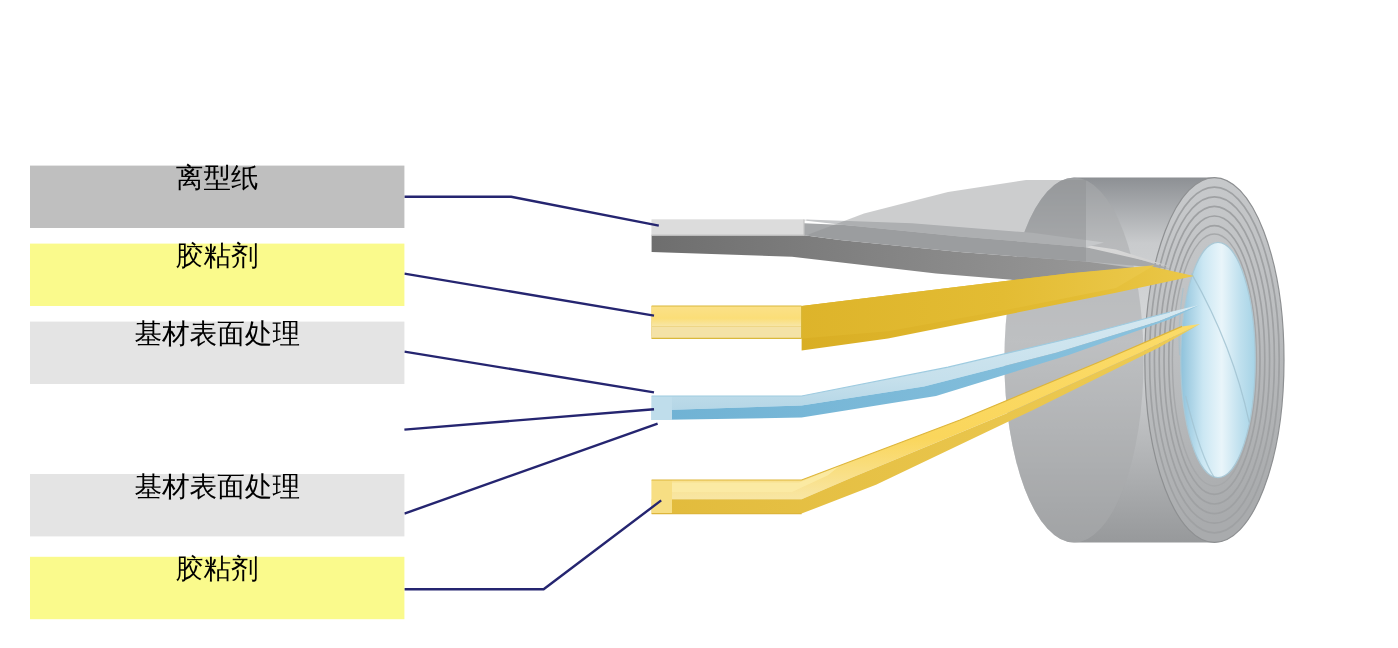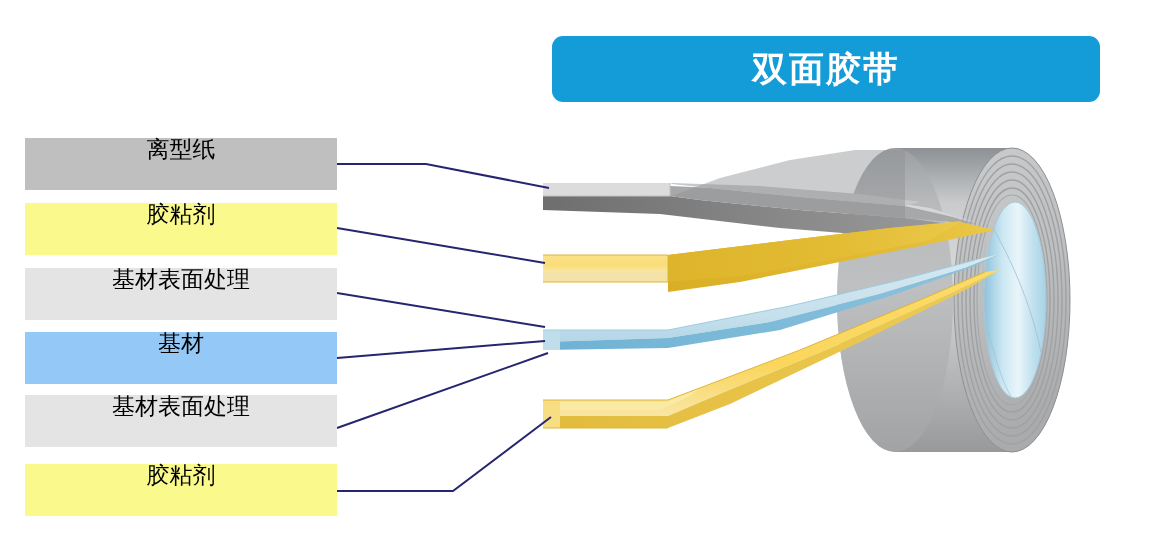--- a/index.html
+++ b/index.html
@@ -34,23 +34,20 @@
   .legend-label{ pointer-events:none; }
 
   
   #art{ position:absolute; left:0; top:0; width:1165px; height:540px; }
 </style>
 </head>
 <body>
 
 <div id="stage">
 
-  <div id="title-banner">
-    <span class="title-text">双面胶带</span>
-  </div>
 
   <svg id="art" viewBox="0 0 1165 540" xmlns="http://www.w3.org/2000/svg">
     <defs>
 
       <linearGradient id="coreGrad" x1="0" y1="0" x2="1" y2="0">
         <stop offset="0%" stop-color="#8FC2DB"></stop>
         <stop offset="30%" stop-color="#CBE7F3"></stop>
         <stop offset="55%" stop-color="#E9F5FA"></stop>
         <stop offset="80%" stop-color="#BFE0EE"></stop>
         <stop offset="100%" stop-color="#A6D3E6"></stop>
@@ -174,23 +171,20 @@
 
   <div class="legend-box" style="top:138px;background:#BFBFBF;">
     <span class="legend-label">离型纸</span>
   </div>
   <div class="legend-box" style="top:203px;background:#FAFA8C;">
     <span class="legend-label">胶粘剂</span>
   </div>
   <div class="legend-box" style="top:268px;background:#E4E4E4;">
     <span class="legend-label">基材表面处理</span>
   </div>
-  <div class="legend-box" style="top:332px;background:#93C8F7;">
-    <span class="legend-label">基材</span>
-  </div>
   <div class="legend-box" style="top:395px;background:#E4E4E4;">
     <span class="legend-label">基材表面处理</span>
   </div>
   <div class="legend-box" style="top:464px;background:#FAFA8C;">
     <span class="legend-label">胶粘剂</span>
   </div>
 
 </div>
 
 </body></html>

